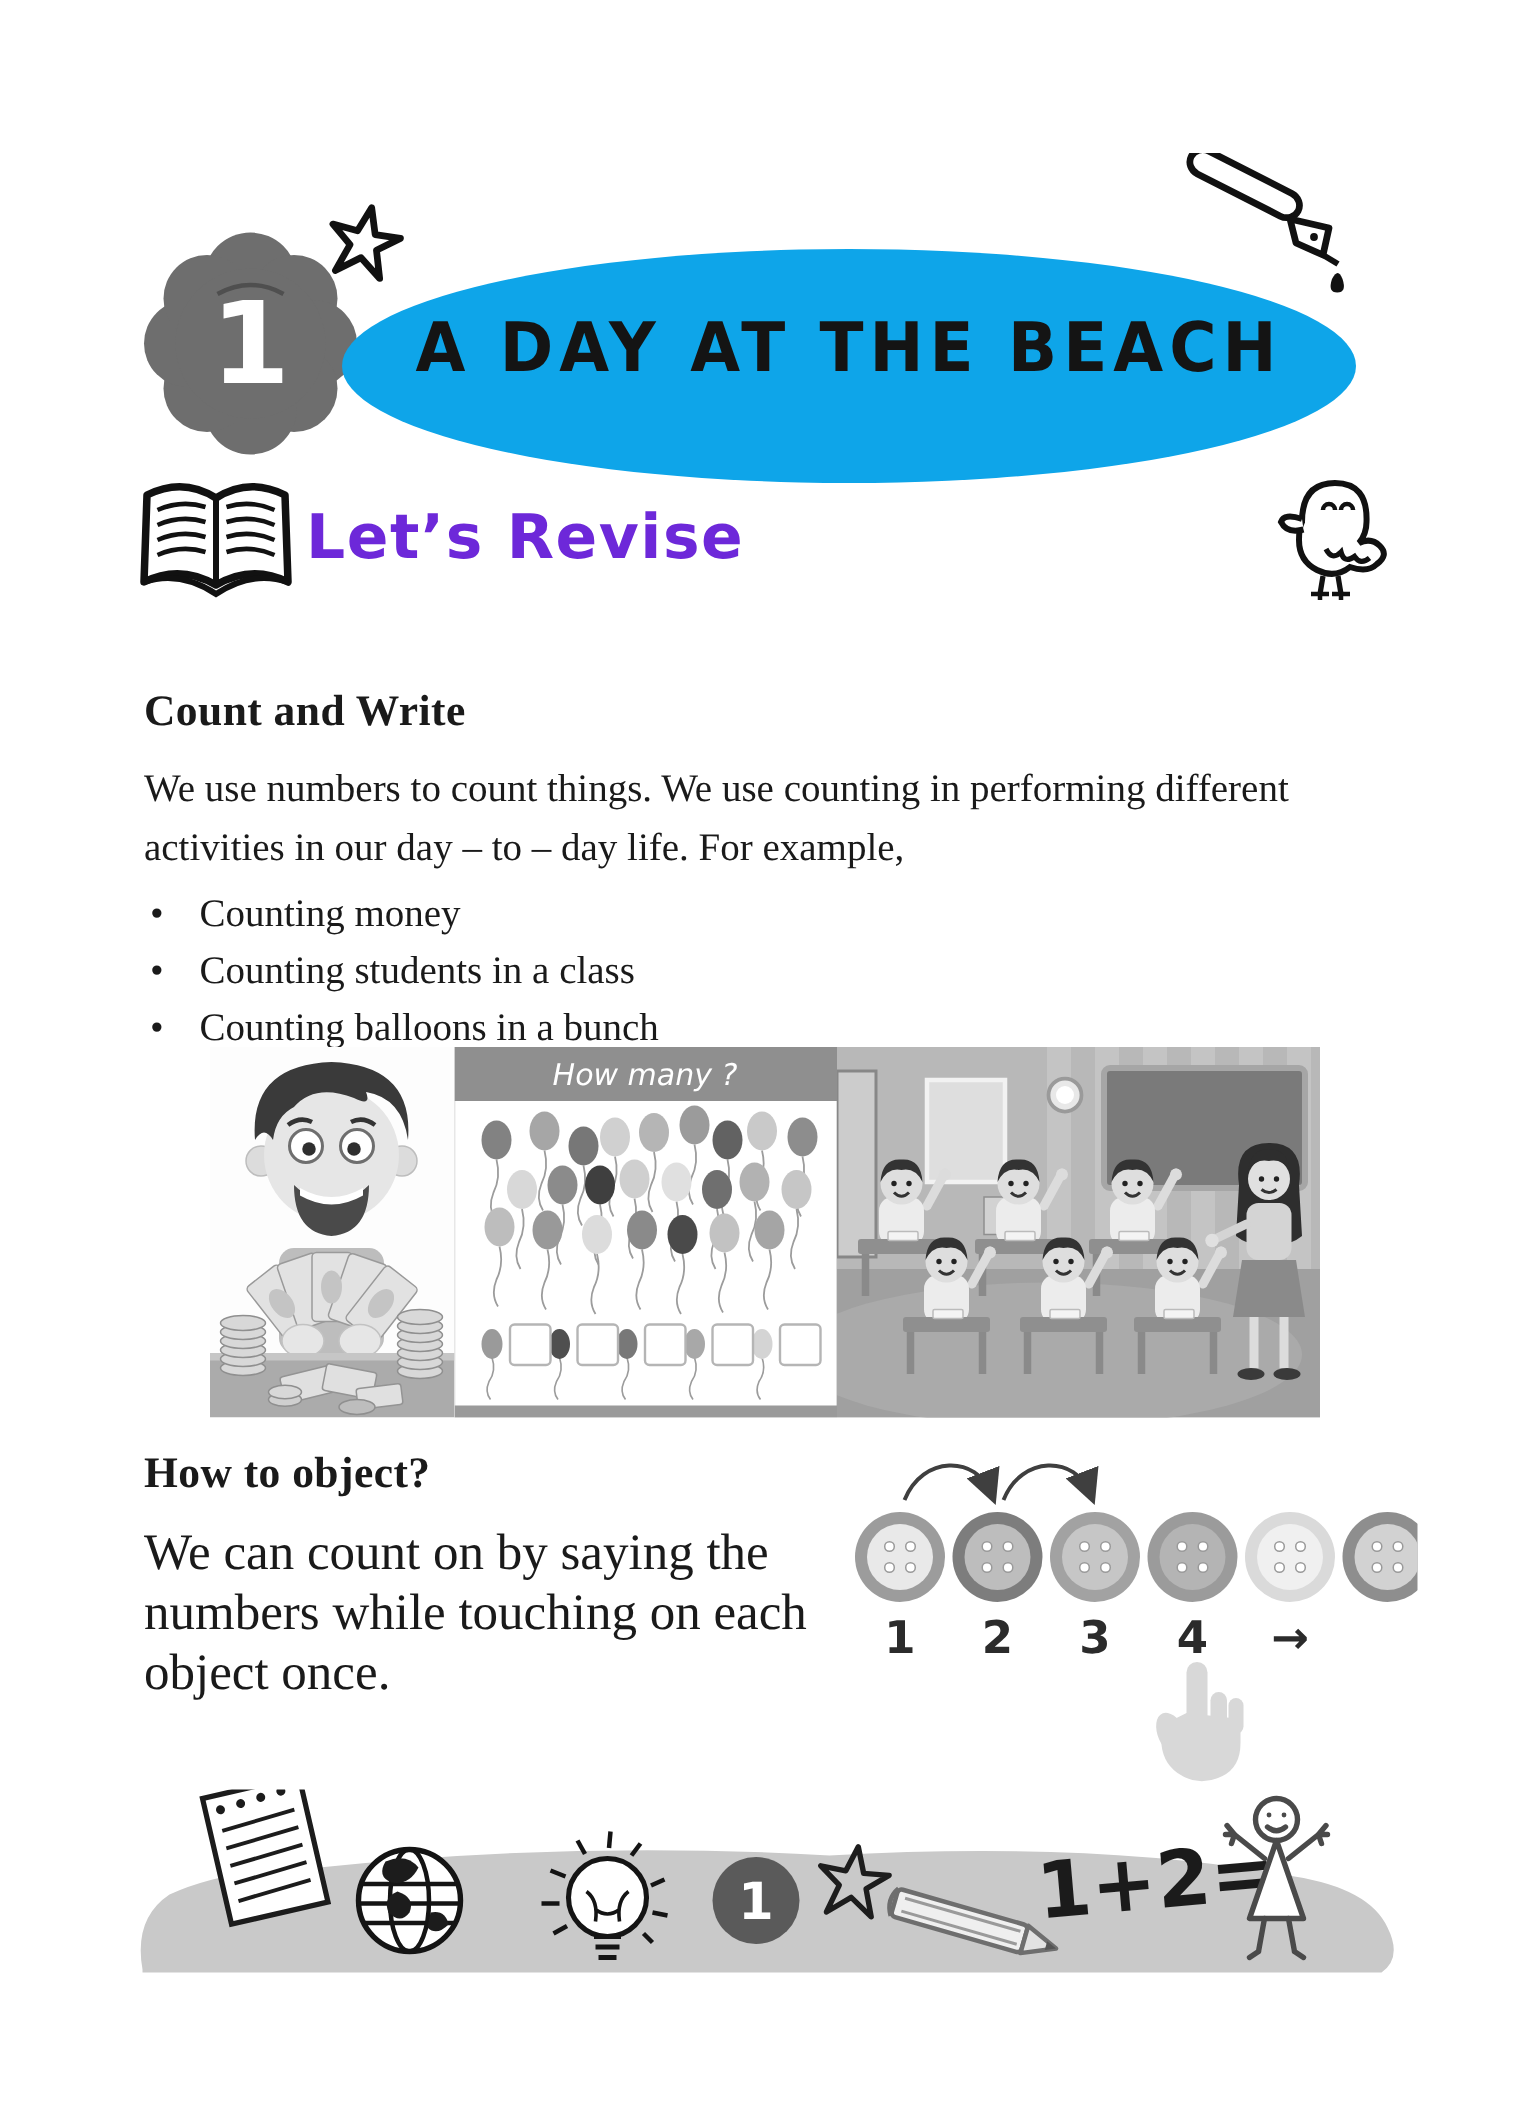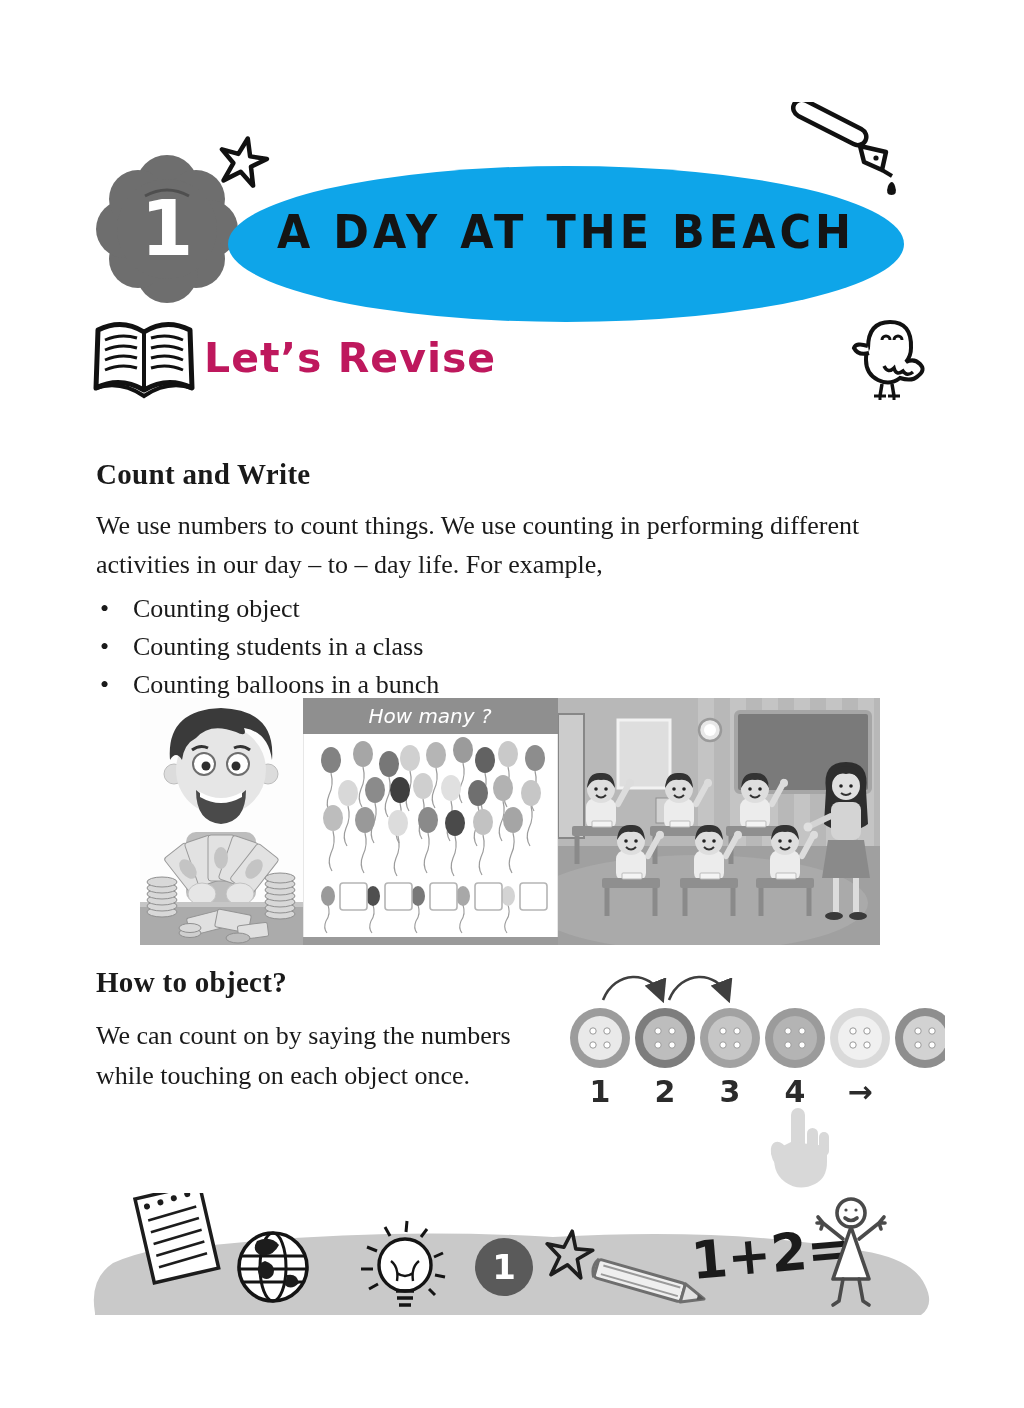--- a/index.html
+++ b/index.html
@@ -22,21 +22,21 @@
     font-weight:bold; font-size:43px; letter-spacing:4px;
     color:#141414; transform:scaleY(1.06); padding-bottom:22px;
   }
   .badge { position:absolute; left:90px; top:146px; width:154px; height:166px; }
   .star-doodle { position:absolute; left:216px; top:132px; width:54px; height:58px; }
   .pen-doodle { position:absolute; left:788px; top:102px; width:126px; height:112px; }
   .book-icon { position:absolute; left:88px; top:314px; width:112px; height:98px; }
   .revise-heading {
     position:absolute; left:204px; top:334px;
     font-family:"DejaVu Sans", sans-serif; font-weight:bold;
-    font-size:41px; color:#be185d; letter-spacing:1px;
+    font-size:41px; color:#6d28d9; letter-spacing:1px;
   }
   .bird-doodle { position:absolute; left:838px; top:312px; width:96px; height:92px; }
 
   
   .section-1 { position:absolute; left:96px; top:442px; width:846px;margin-top:16px; }
   .h-bold {
     font-size:29px; font-weight:bold; letter-spacing:0.3px;
   }
   .para { font-size:26px; line-height:39px; margin-top:15px; }
   .bullet-list { margin-top:6px; list-style:none; }
@@ -48,21 +48,21 @@
   }
 
   .fig-row {
     position:absolute; left:140px; top:698px; height:206px;
     display:flex;
   }
   .fig-row svg { display:block; }
 
   .section-2-heading { position:absolute; left:96px; top:966px; }
   .section-2-text { position:absolute; left:96px; top:1016px; width:462px; }
-  .section-2-text p { font-size:26px; line-height:40px; }
+  .section-2-text p { font-size:34px; line-height:40px; }
   .section-2-text p.just { text-align:justify; text-align-last:left; }
 
   .buttons-fig { position:absolute; left:563px; top:960px; width:382px; height:232px; }
 
   .footer-art { position:absolute; left:83px; top:1193px; width:860px; height:210px; }
 
   svg text { user-select:none; }
 </style>
 </head>
 <body>
@@ -123,21 +123,21 @@
   <path d="M44 28 a4 4 0 1 1 8 0 M56 28 a4 4 0 1 1 8 0" fill="none" stroke="#111" stroke-width="3"></path>
   <path d="M46 54 q4 8 10 2 q2 8 9 3 q4 6 10 1" fill="none" stroke="#111" stroke-width="3.5"></path>
   <path d="M44 72 L42 84 M54 72 L56 84" stroke="#111" stroke-width="3.5"></path>
   <path d="M36 84 L42 84 L48 84 M50 84 L56 84 L62 84 M42 84 L42 88 M56 84 L56 88" stroke="#111" stroke-width="3"></path>
 </svg>
 
 <div class="section-1">
   <div class="h-bold">Count and Write</div>
   <p class="para">We use numbers to count things. We use counting in performing different activities in our day – to – day life. For example,</p>
   <ul class="bullet-list">
-    <li>Counting object</li>
+    <li>Counting money</li>
     <li>Counting students in a class</li>
     <li>Counting balloons in a bunch</li>
   </ul>
 </div>
 
 <div class="fig-row">
 
   <svg width="163" height="247" viewBox="0 0 163 247">
     <rect width="163" height="247" fill="#fdfdfd"></rect>
     <circle cx="34" cy="76" r="10" fill="#dcdcdc" stroke="#bdbdbd"></circle>

